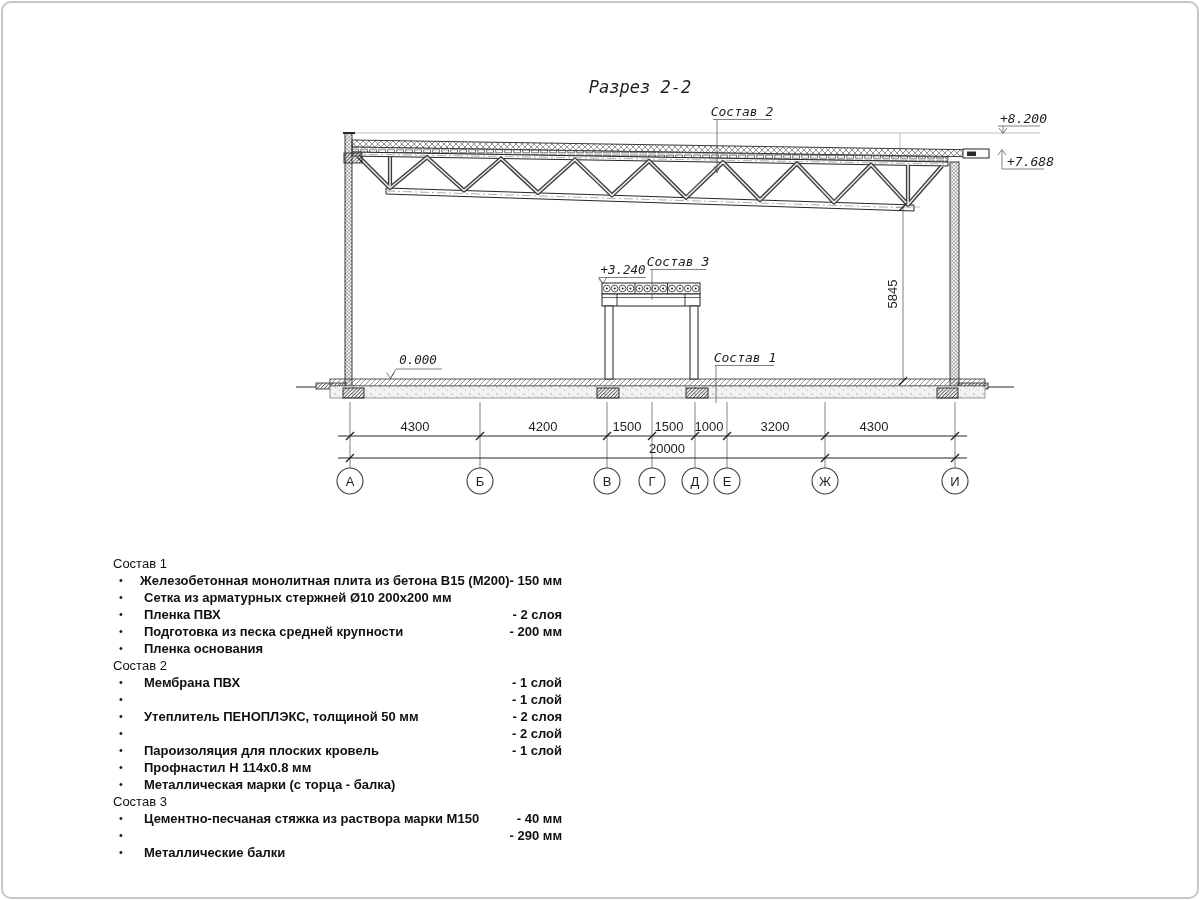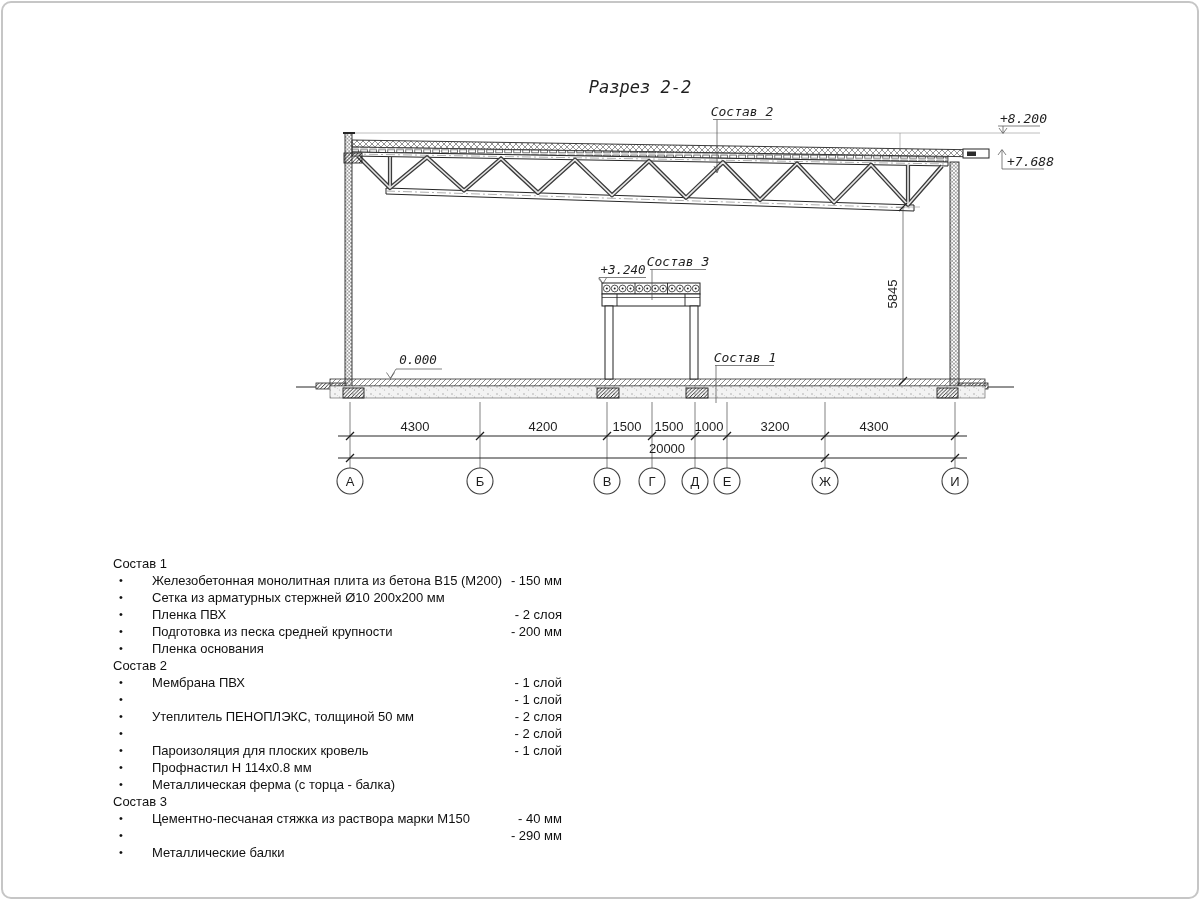--- a/index.html
+++ b/index.html
@@ -10,22 +10,22 @@
   .dimtxt{font-family:"Liberation Sans",sans-serif;font-size:13px;fill:#1e1e1e;}
   .axtxt{font-family:"Liberation Sans",sans-serif;font-size:13px;fill:#1e1e1e;}
   .thin{stroke:#4a4a4a;stroke-width:0.7;}
   .xthin{stroke:#8a8a8a;stroke-width:0.55;}
   .main{stroke:#262626;stroke-width:1;}
   
   .spec{position:absolute;left:113px;top:555px;width:449px;font-size:13px;line-height:17px;color:#101010;}
   .spec .hdr{height:17px;}
   .spec .row{display:flex;height:17px;}
   .spec .b{width:12px;padding-left:6px;font-size:11px;}
-  .spec .t{margin-left:21px;flex:1;white-space:nowrap;}
-  .spec .v{margin-left:auto;white-space:nowrap;text-align:right;}
+  .spec .t{margin-left:13px;flex:1;white-space:nowrap;font-weight:bold;}
+  .spec .v{margin-left:auto;white-space:nowrap;text-align:right;font-weight:bold;}
 </style>
 </head>
 <body>
 
 <div class="frame"></div>
 
 <svg width="1200" height="545" viewBox="0 0 1200 545">
   <defs>
     <pattern id="xh" width="6" height="6" patternUnits="userSpaceOnUse">
       <path d="M0,6 L6,0 M0,0 L6,6" stroke="#4d4d4d" stroke-width="0.6" fill="none"></path>
@@ -308,21 +308,21 @@
       <span class="t">Пароизоляция для плоских кровель</span>
       <span class="v">- 1 слой</span>
     </div>
   <div class="row">
       <span class="b">•</span>
       <span class="t">Профнастил Н 114х0.8 мм</span>
       <span class="v"></span>
     </div>
   <div class="row">
       <span class="b">•</span>
-      <span class="t">Металлическая ферма (с торца - балка)</span>
+      <span class="t">Металлическая марки (с торца - балка)</span>
       <span class="v"></span>
     </div>
 
   <div class="hdr">Состав 3</div>
   <div class="row">
       <span class="b">•</span>
       <span class="t">Цементно-песчаная стяжка из раствора марки М150</span>
       <span class="v">-  40 мм</span>
     </div>
   <div class="row">

